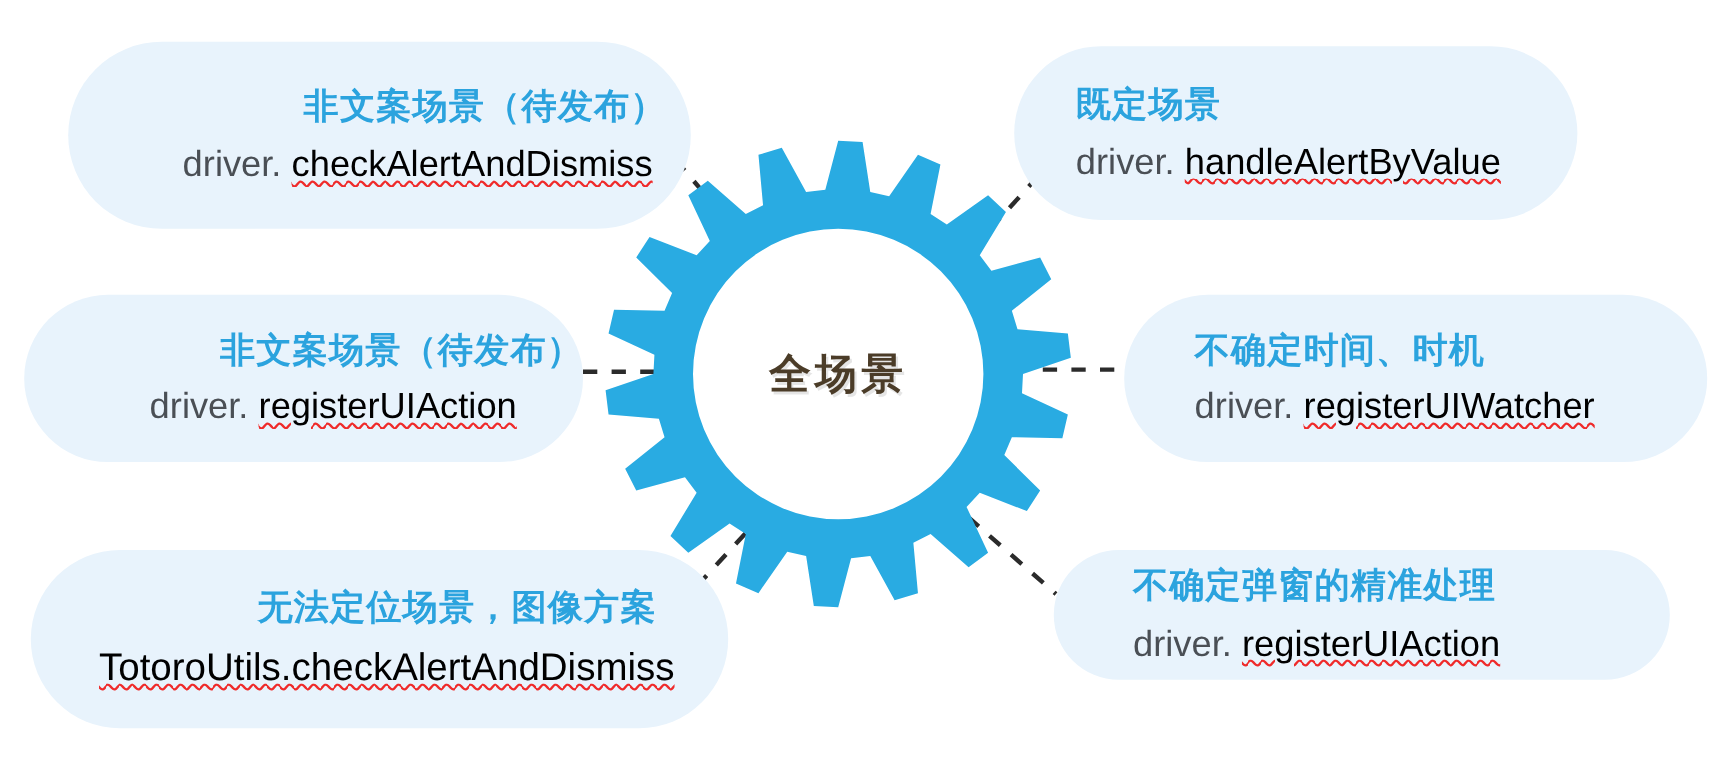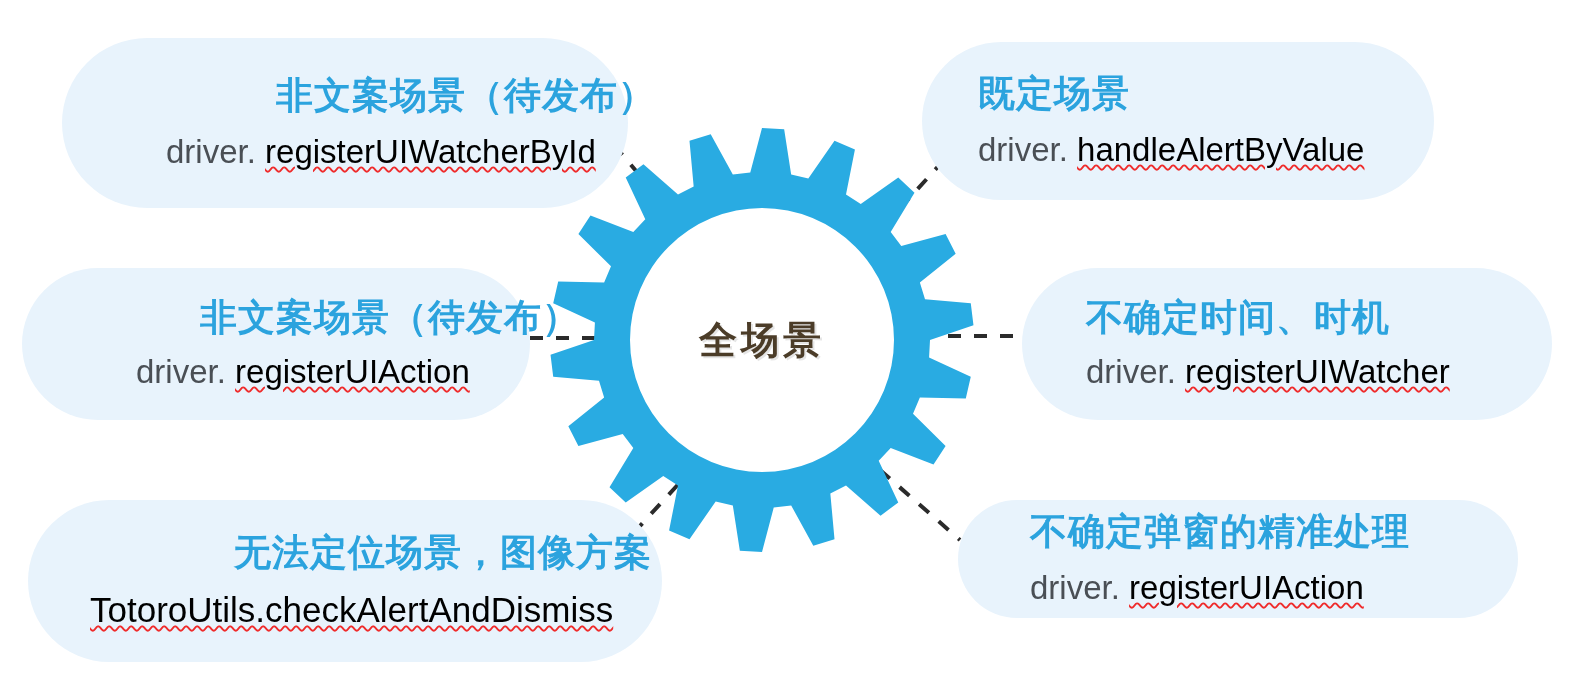--- a/index.html
+++ b/index.html
@@ -18,21 +18,21 @@
     background:#e8f3fc;
     border-radius:90px;
     box-sizing:border-box;
     display:flex;
     flex-direction:column;
     justify-content:center;
   }
   .card .title{
     color:#2ba3de;
     font-weight:bold;
-    font-size:37px;
+    font-size:32px;
     letter-spacing:1px;
     line-height:1.15;
     white-space:nowrap;
   }
   .card .code{
     font-size:33px;
     line-height:1.15;
     white-space:nowrap;
     color:#111111;
   }
@@ -124,21 +124,21 @@
       <circle cx="215" cy="215" r="128" fill="#ffffff"></circle>
     </svg>
   </div>
   <div id="gear-label">
     <span>全场景</span>
   </div>
 
   <div class="card" id="card-tl">
     <div class="title">非文案场景（待发布）</div>
     <div class="code">
-      <span class="pfx">driver. </span><span class="api wavy">registerUIWatcherById</span>
+      <span class="pfx">driver. </span><span class="api wavy">checkAlertAndDismiss</span>
     </div>
   </div>
 
   <div class="card" id="card-tr">
     <div class="title">既定场景</div>
     <div class="code">
       <span class="pfx">driver. </span><span class="api wavy">handleAlertByValue</span>
     </div>
   </div>
 

